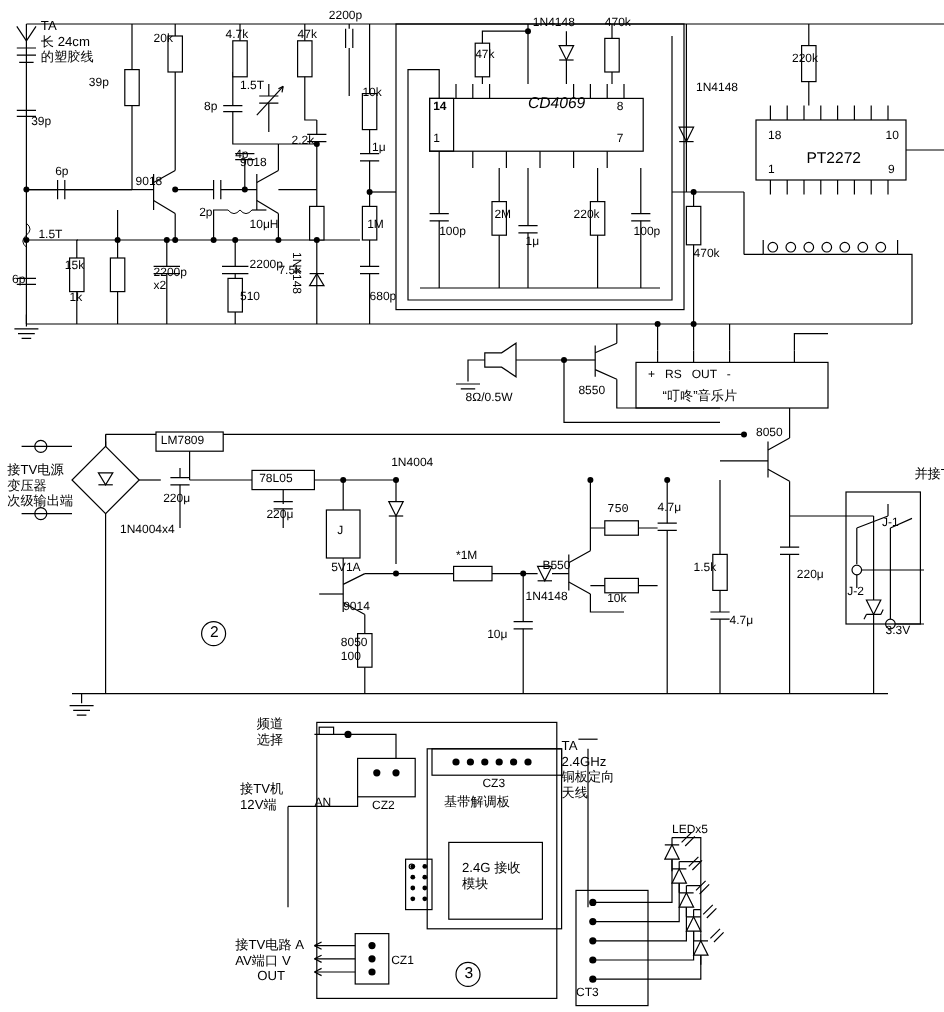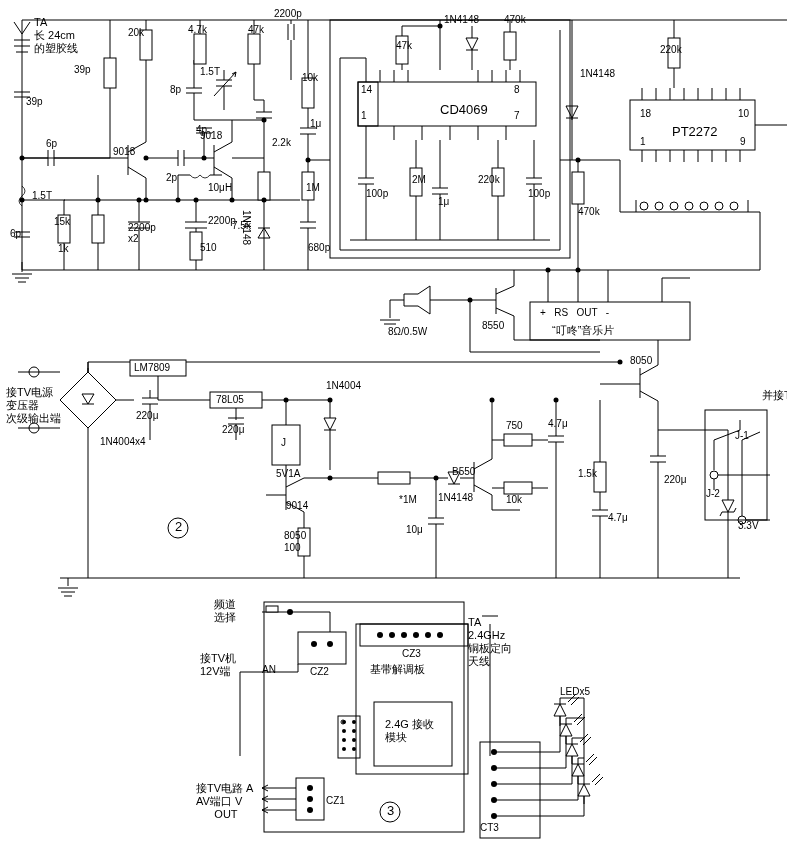--- a/index.html
+++ b/index.html
@@ -458,34 +458,34 @@
 <div class="lbl" style="left:166px;top:172px;">2p</div>
 <div class="lbl" style="left:170px;top:84px;">8p</div>
 <div class="lbl" style="left:196px;top:124px;">4p</div>
 <div class="lbl" style="left:200px;top:66px;">1.5T</div>
 <div class="lbl" style="left:200px;top:130px;">9018</div>
 <div class="lbl" style="left:208px;top:182px;">10μH</div>
 <div class="lbl" style="left:208px;top:215px;">2200p</div>
 <div class="lbl" style="left:200px;top:242px;">510</div>
 <div class="lbl" style="left:188px;top:24px;">4.7k</div>
 <div class="lbl" style="left:248px;top:24px;">47k</div>
-<div class="lbl" style="left:272px;top:112px;margin-top:25px;">2.2k</div>
+<div class="lbl" style="left:243px;top:112px;">2.2k</div>
 <div class="lbl" style="left:232px;top:176px;margin-top:44px;">7.5k</div>
 <div class="lbl" style="left:252px;top:210px;transform:rotate(90deg);transform-origin:left top;">1N4148</div>
 <div class="lbl" style="left:274px;top:8px;">2200p</div>
 <div class="lbl" style="left:302px;top:72px;">10k</div>
 <div class="lbl" style="left:310px;top:118px;">1μ</div>
 <div class="lbl" style="left:306px;top:182px;">1M</div>
 <div class="lbl" style="left:308px;top:242px;">680p</div>
 
 <div class="lbl" style="left:396px;top:40px;">47k</div>
 <div class="lbl" style="left:444px;top:14px;">1N4148</div>
 <div class="lbl" style="left:504px;top:14px;">470k</div>
-<div class="lbl big" style="left:440px;top:104px;">CD4069</div>
-<div class="lbl" style="left:361px;top:84px;">14</div>
+<div class="lbl big" style="left:440px;top:80px;font-style:italic;">CD4069</div>
+<div class="lbl" style="left:361px;top:84px;font-weight:bold;">14</div>
 <div class="lbl" style="left:514px;top:84px;">8</div>
 <div class="lbl" style="left:514px;top:110px;">7</div>
 <div class="lbl" style="left:361px;top:110px;">1</div>
 <div class="lbl" style="left:366px;top:188px;">100p</div>
 <div class="lbl" style="left:412px;top:174px;">2M</div>
 <div class="lbl" style="left:438px;top:196px;">1μ</div>
 <div class="lbl" style="left:478px;top:174px;">220k</div>
 <div class="lbl" style="left:528px;top:188px;">100p</div>
 <div class="lbl" style="left:580px;top:68px;">1N4148</div>
 <div class="lbl" style="left:578px;top:206px;">470k</div>
@@ -508,25 +508,25 @@
 <div class="lbl" style="left:134px;top:362px;">LM7809</div>
 <div class="lbl" style="left:216px;top:394px;">78L05</div>
 <div class="lbl" style="left:136px;top:410px;">220μ</div>
 <div class="lbl" style="left:222px;top:424px;">220μ</div>
 <div class="lbl" style="left:281px;top:437px;">J</div>
 <div class="lbl" style="left:276px;top:468px;">5V1A</div>
 <div class="lbl" style="left:326px;top:380px;">1N4004</div>
 <div class="lbl" style="left:286px;top:500px;">9014</div>
 <div class="lbl" style="left:284px;top:530px;">8050</div>
 <div class="lbl" style="left:284px;top:542px;">100</div>
-<div class="lbl" style="left:380px;top:494px;margin-left:19px;">*1M</div>
+<div class="lbl" style="left:380px;top:458px;">*1M</div>
 <div class="lbl" style="left:406px;top:524px;">10μ</div>
 <div class="lbl" style="left:438px;top:492px;">1N4148</div>
 <div class="lbl" style="left:452px;top:466px;">B550</div>
-<div class="lbl" style="left:506px;top:420px;">750</div>
+<div class="lbl" style="left:506px;top:420px;font-family:Liberation Mono, monospace;">750</div>
 <div class="lbl" style="left:506px;top:494px;">10k</div>
 <div class="lbl" style="left:548px;top:418px;">4.7μ</div>
 <div class="lbl" style="left:578px;top:468px;">1.5k</div>
 <div class="lbl" style="left:608px;top:512px;">4.7μ</div>
 <div class="lbl" style="left:664px;top:474px;">220μ</div>
 <div class="lbl" style="left:630px;top:355px;">8050</div>
 <div class="lbl" style="left:738px;top:520px;">3.3V</div>
 <div class="lbl" style="left:706px;top:488px;">J-2</div>
 <div class="lbl" style="left:735px;top:430px;">J-1</div>
 <div class="lbl cn" style="left:762px;top:388px;width:14px;line-height:14px;">并接TV电源开关两端</div>

